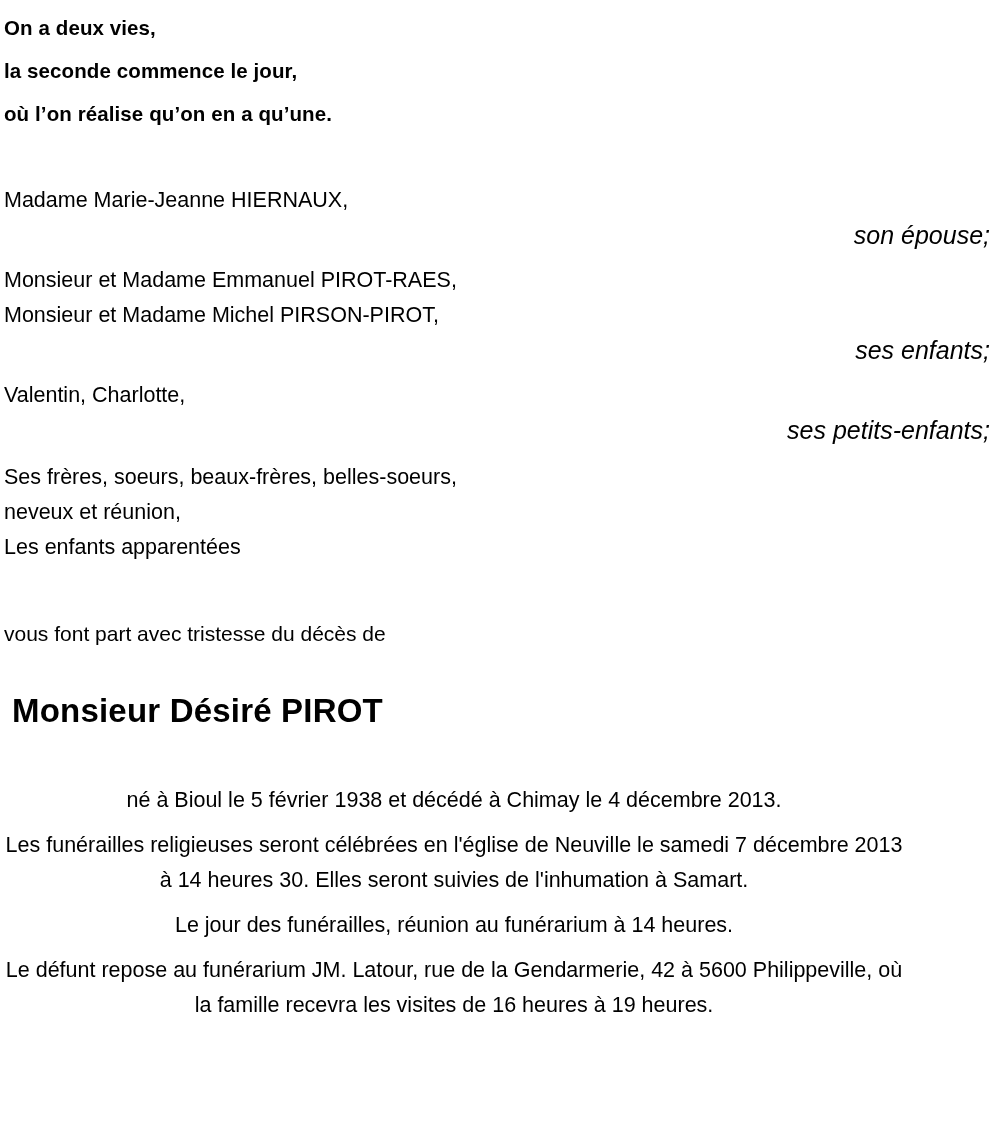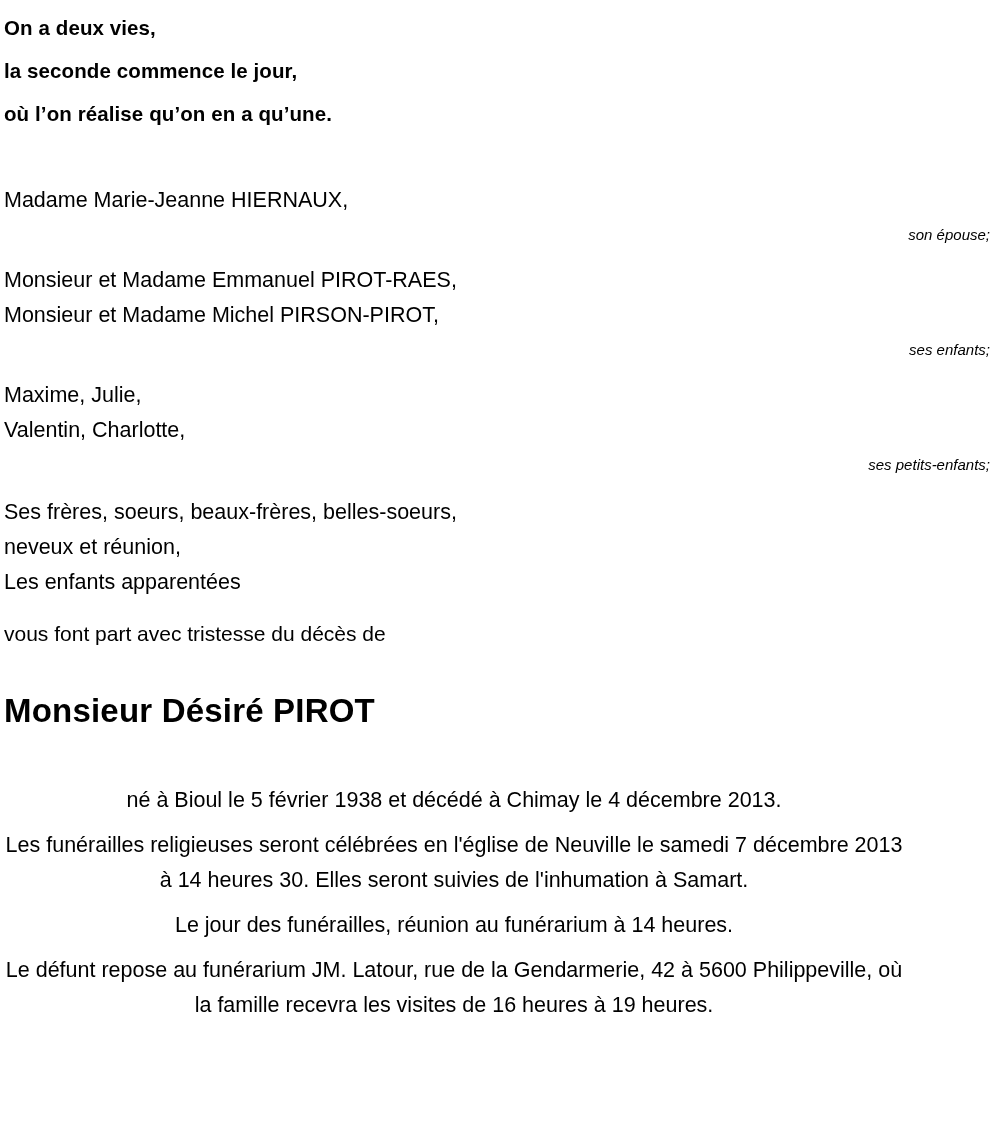--- a/index.html
+++ b/index.html
@@ -54,42 +54,42 @@
     padding: 0 0 0 4px;
   }
   .rel-name {
     font-size: 21.5px;
     line-height: 35px;
     white-space: nowrap;
   }
   .rel-label {
     text-align: right;
     font-style: italic;
-    font-size: 15px;
+    font-size: 25px;
     line-height: 34px;
     padding-right: 10px;
     white-space: nowrap;
   }
   .gap-sm { height: 11px; }
   .gap-md { height: 13px; }
 
   
   .announce {
     position: absolute;
     left: 4px;
     top: 618px;
     font-size: 21px;
     line-height: 32px;
     white-space: nowrap;
   }
 
   
   .deceased {
     position: absolute;
-    left: 4px;
+    left: 12px;
     top: 690px;
     font-size: 33px;
     font-weight: bold;
     line-height: 42px;
     letter-spacing: 0.2px;
     white-space: nowrap;
   }
 
   
   .details {
@@ -133,21 +133,20 @@
         <div class="rel-name">Monsieur et Madame Emmanuel PIROT-RAES,</div>
         <div class="rel-name">Monsieur et Madame Michel PIRSON-PIROT,</div>
       </div>
       <div class="rel-label">ses enfants;</div>
     </div>
 
     <div class="gap-sm"></div>
 
     <div class="rel-group">
       <div class="rel-names">
-        <div class="rel-name">Maxime, Julie,</div>
         <div class="rel-name">Valentin, Charlotte,</div>
       </div>
       <div class="rel-label">ses petits-enfants;</div>
     </div>
 
     <div class="gap-md"></div>
 
     <div class="rel-group">
       <div class="rel-names">
         <div class="rel-name">Ses frères, soeurs, beaux-frères, belles-soeurs,</div>

